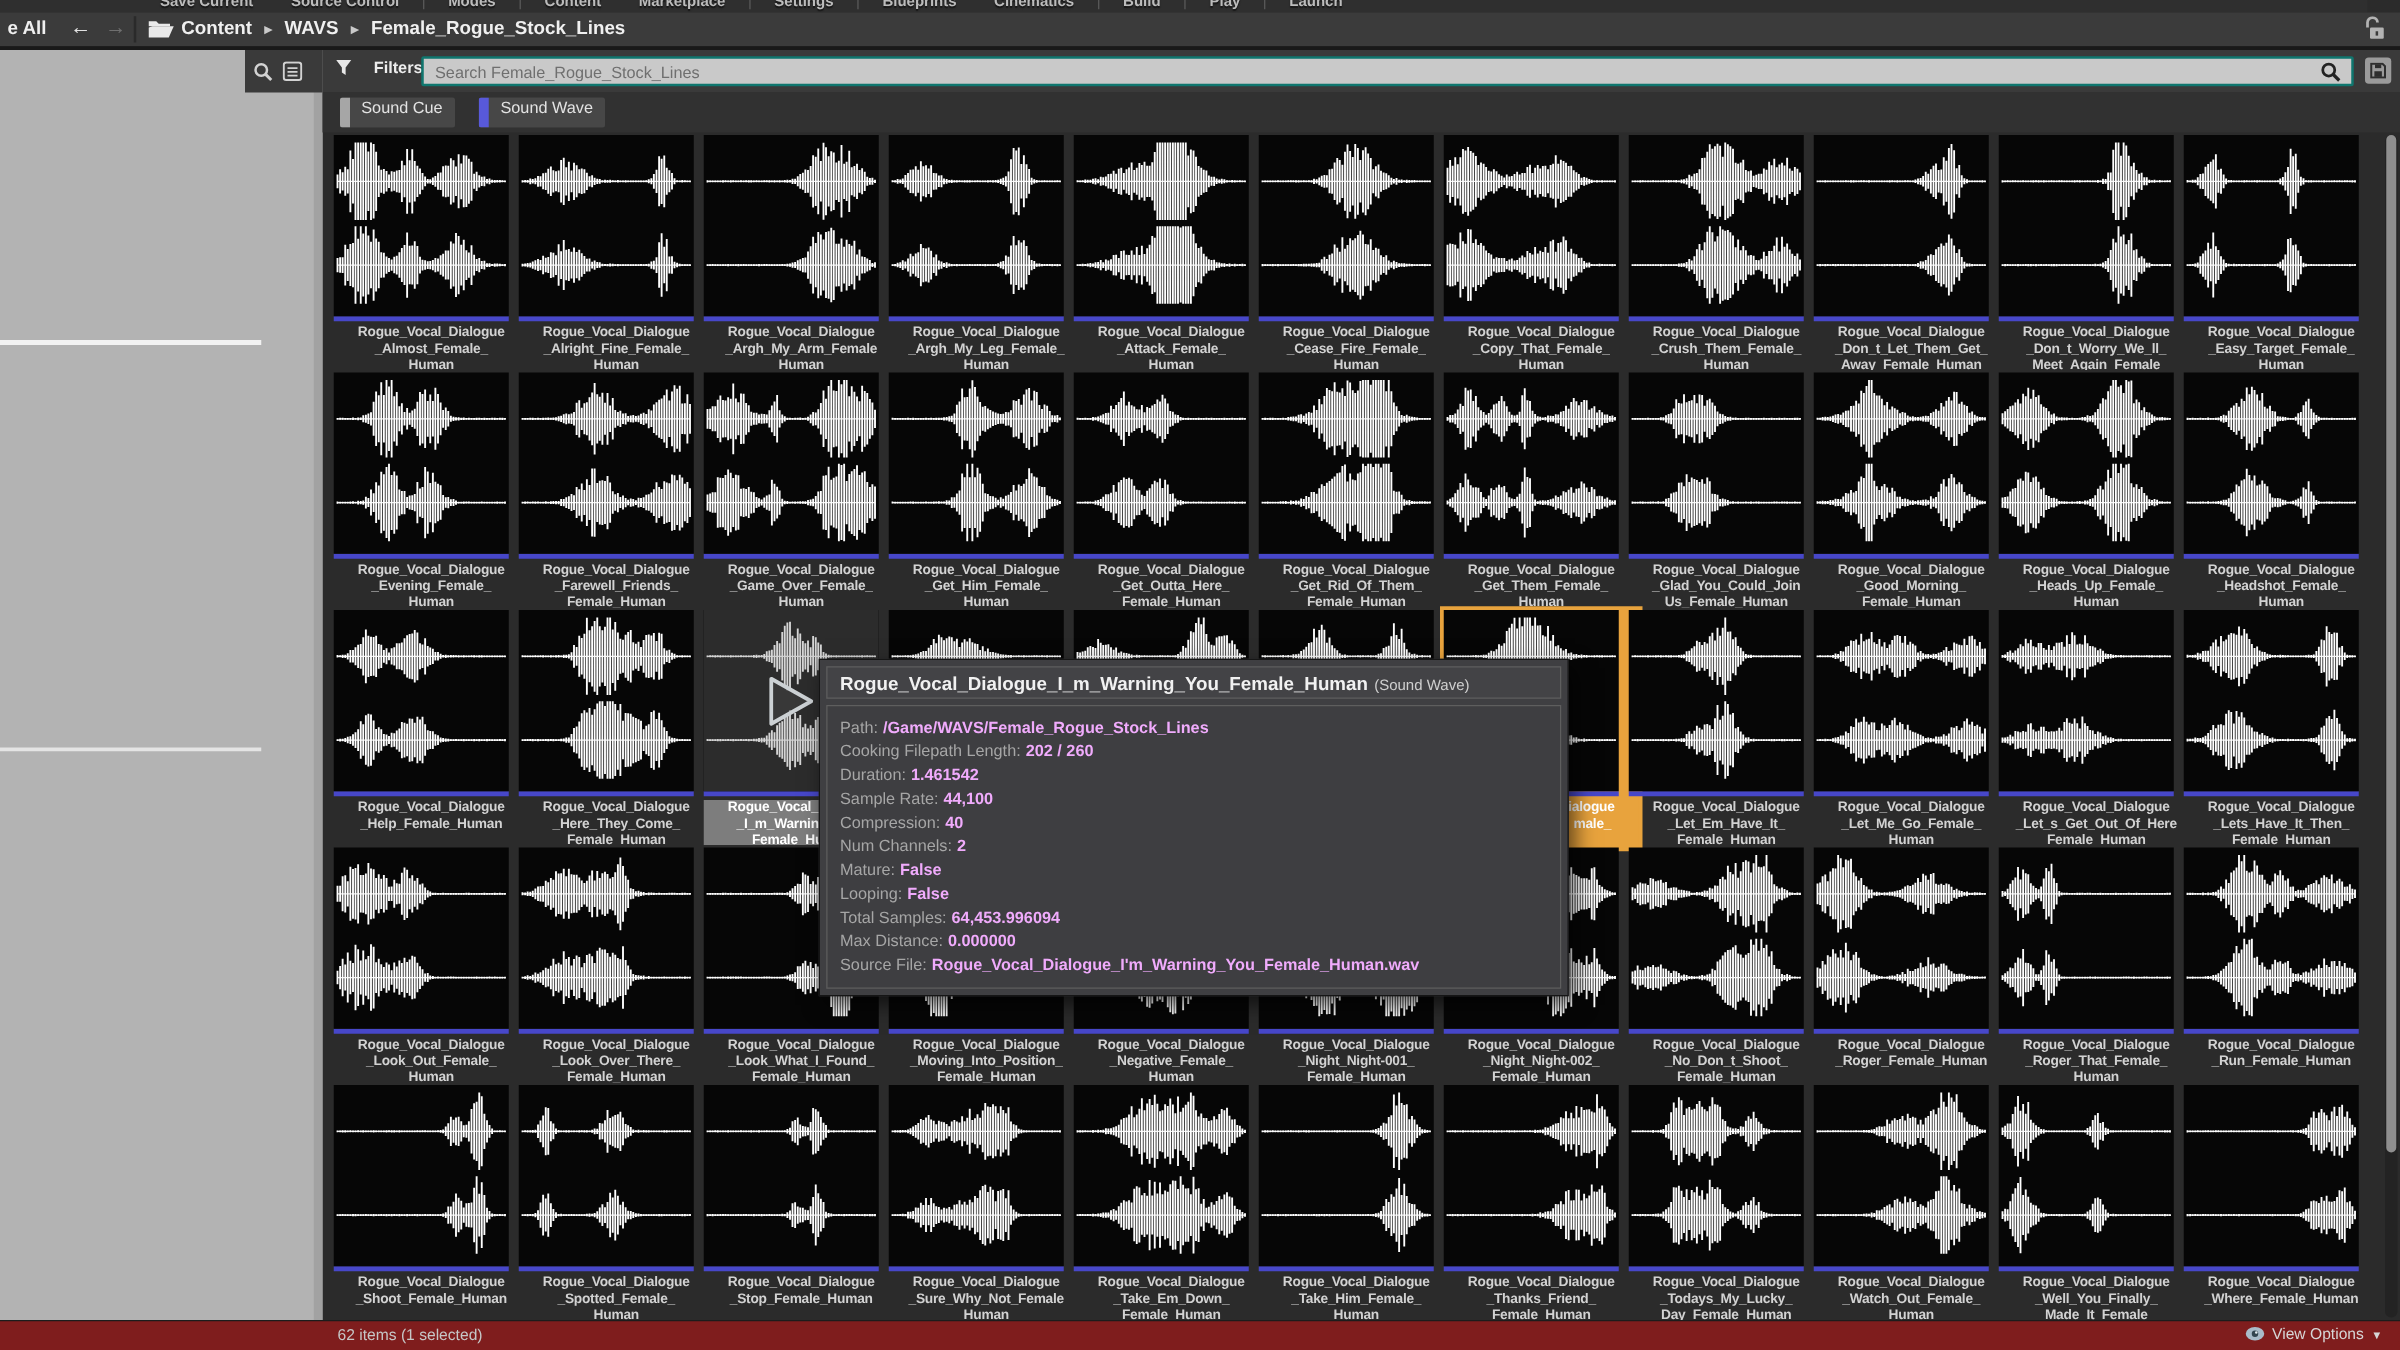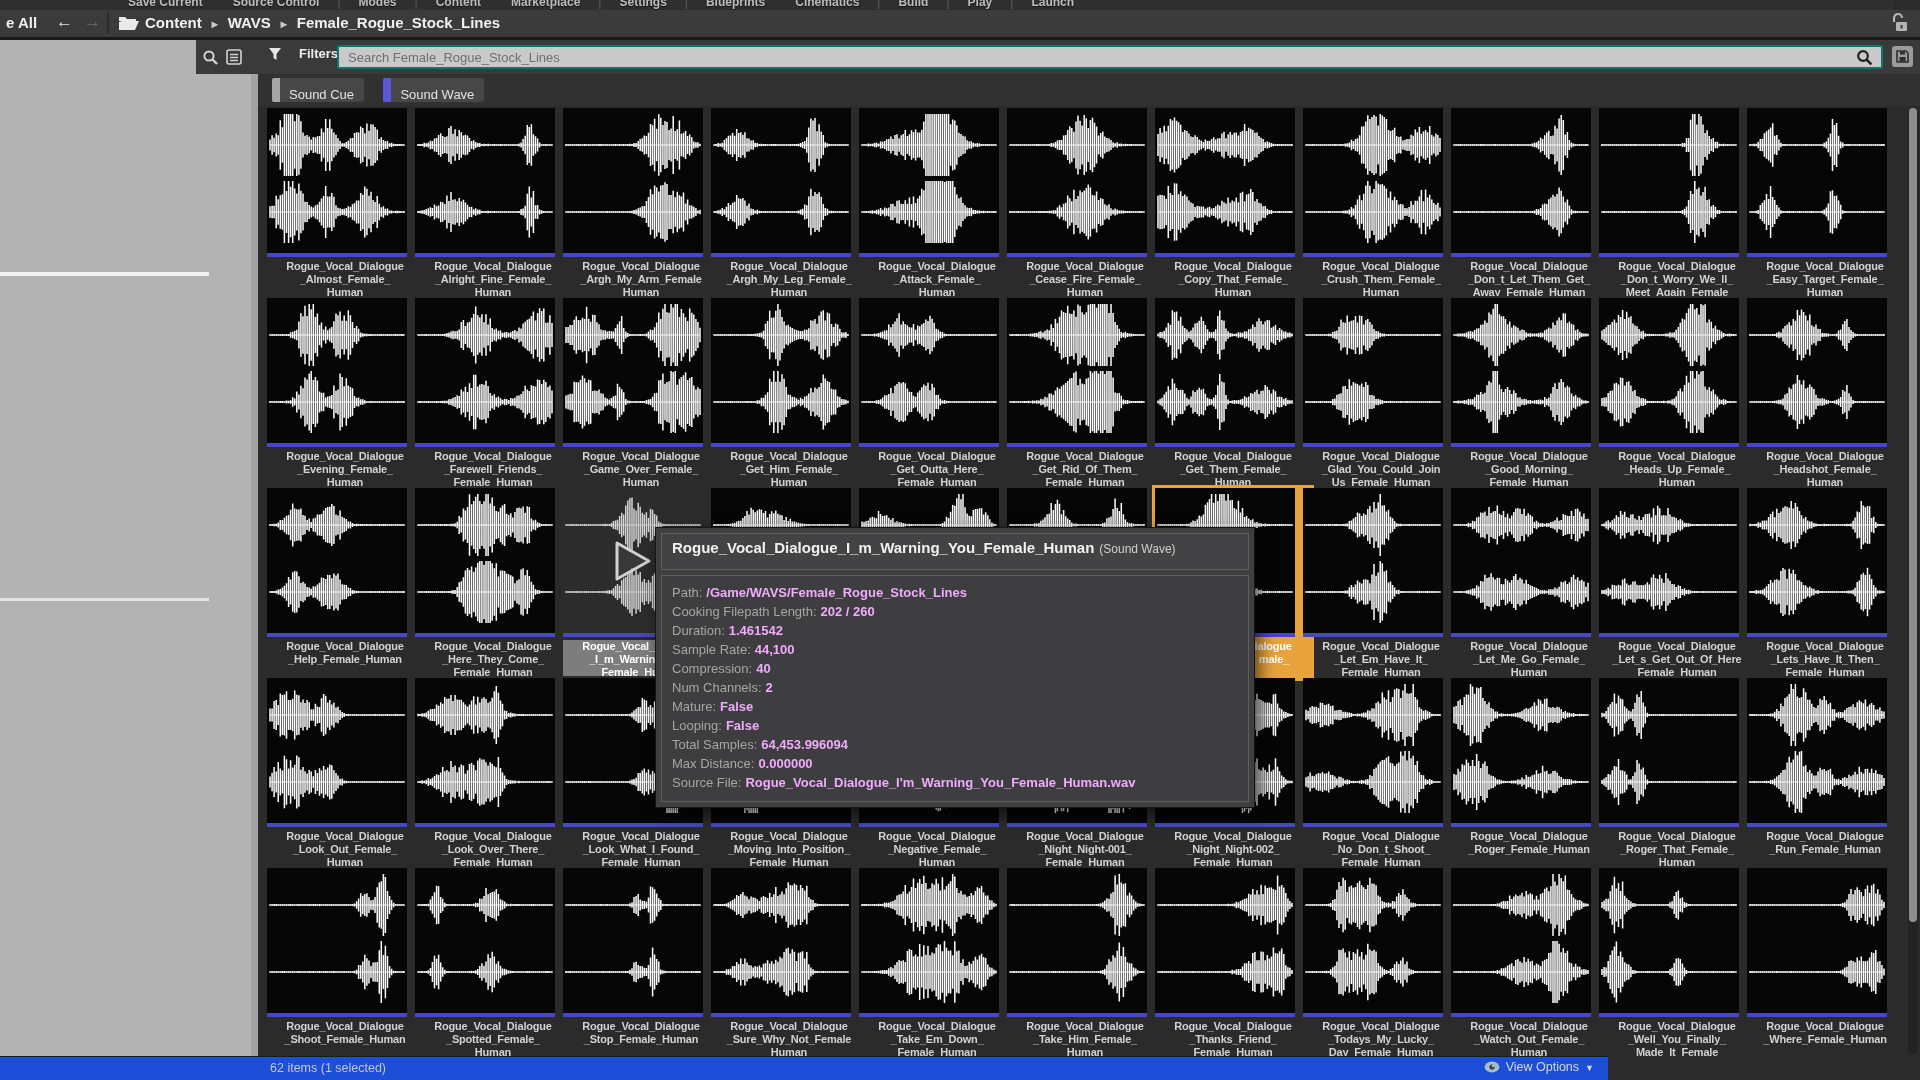--- a/index.html
+++ b/index.html
@@ -41,21 +41,21 @@
   #search-input { position:absolute; left:79px; top:5px; width:1546px; height:24px;
     background:#c9c9c9; border:2px solid #0f766e; border-radius:2px; font-size:13px;
     color:#3a3a3a; padding:0 28px 0 9px; font-family:"Liberation Sans",sans-serif; }
   #search-input::placeholder { color:#6f6f6f; opacity:1; }
   #search-glass { position:absolute; left:1598px; top:9px; }
   #save-search-btn { position:absolute; left:1634px; top:6px; width:21px; height:21px;
     background:#9b9b9b; border-radius:3px; display:flex; align-items:center; justify-content:center; cursor:pointer; }
   
   #chipsrow { position:absolute; left:258px; top:74px; width:1662px; height:32px; background:#313131; }
   .chip { position:absolute; top:4px; height:24px; background:#474747; display:flex;
-    align-items:flex-end; cursor:pointer; border-radius:2px; overflow:hidden; }
+    align-items:flex-start; cursor:pointer; border-radius:2px; overflow:hidden; }
   .chip-bar { width:8px; height:100%; }
   .chip-label { padding:0 10px 0 9px; font-size:13px; color:#e3e3e3; }
   
   #panel { position:absolute; left:0; top:40px; width:258px; height:1016px; background:#b3b3b3; }
   #panel .edge { position:absolute; right:0; top:0; width:7px; height:100%; background:#a2a2a2; }
   .panel-line1 { position:absolute; left:0; top:232px; width:209px; height:4px; background:#f2f2f2; }
   .panel-line2 { position:absolute; left:0; top:558px; width:209px; height:3px; background:#e4e4e4; }
   
   #tiles { position:absolute; left:267px; top:108px;
     display:grid; grid-template-columns:repeat(11,140px); column-gap:8px; grid-auto-rows:190px; }
@@ -68,34 +68,34 @@
   .tile.hovered .tile-label { background:#7d7d7d; color:#fff; }
   .play-overlay { position:absolute; inset:0; display:flex; align-items:center;
     justify-content:center; z-index:2; }
   .tile.selected { box-shadow:0 0 0 3px #e8a33d; background:#e8a33d; }
   .tile.selected .tile-label { background:#e8a33d; color:#fff; }
   .tile.selected .tile-label .lab-line:nth-child(2) { text-align:right; padding-right:22px; }
   
   #tooltip { position:absolute; left:655px; top:527px; width:600px; z-index:10;
     background:#3f3f42; border:1px solid #151515; box-shadow:5px 7px 16px rgba(0,0,0,.6);
     padding:5px; }
-  #tooltip .tt-titlebox { border:1px solid #5e5e5e; background:#434346; padding:5px 10px 12px; }
+  #tooltip .tt-titlebox { border:1px solid #5e5e5e; background:#434346; padding:5px 10px 1px; }
   #tt-title { font-size:15px; font-weight:bold; color:#f1f1f1; }
   #tt-type { font-size:12px; color:#cfcfcf; margin-left:5px; }
   #tooltip .tt-body { border:1px solid #5e5e5e; background:#3e3e41; margin-top:5px; padding:7px 10px 9px; }
   .tt-row { font-size:13px; line-height:19px; color:#a6a6a6; white-space:nowrap; }
   .tt-row b { color:#f0abfc; font-weight:bold; margin-left:4px;margin-top:40px; }
   
   #scrollbar { position:absolute; right:2px; top:108px; width:10px; height:946px;
     background:#232323; border-radius:5px; }
   #scrollbar .thumb-bar { position:absolute; left:1px; top:0; width:8px; height:86%;
     background:#8f8f8f; border-radius:4px; }
   
-  #statusbar { position:absolute; left:0; top:1056px; width:1608px; height:24px;
-    background:#1d4ed8; border-top:1px solid #1c1c1c;padding-left:44px; }
+  #statusbar { position:absolute; left:0; top:1056px; width:1920px; height:24px;
+    background:#7f1d1d; border-top:1px solid #1c1c1c;padding-left:44px; }
   #status-text { position:absolute; left:270px; top:4px; font-size:12.5px; color:#c6c6c6; }
   #view-options { position:absolute; right:14px; top:3px; display:flex; align-items:center;
     gap:6px; color:#d6d6d6; font-size:12.5px; cursor:pointer; }
   #view-options .caret { font-size:9px; margin-top:2px; }
   svg { display:block; }
 </style>
 </head>
 <body>
 
 <div id="app">

